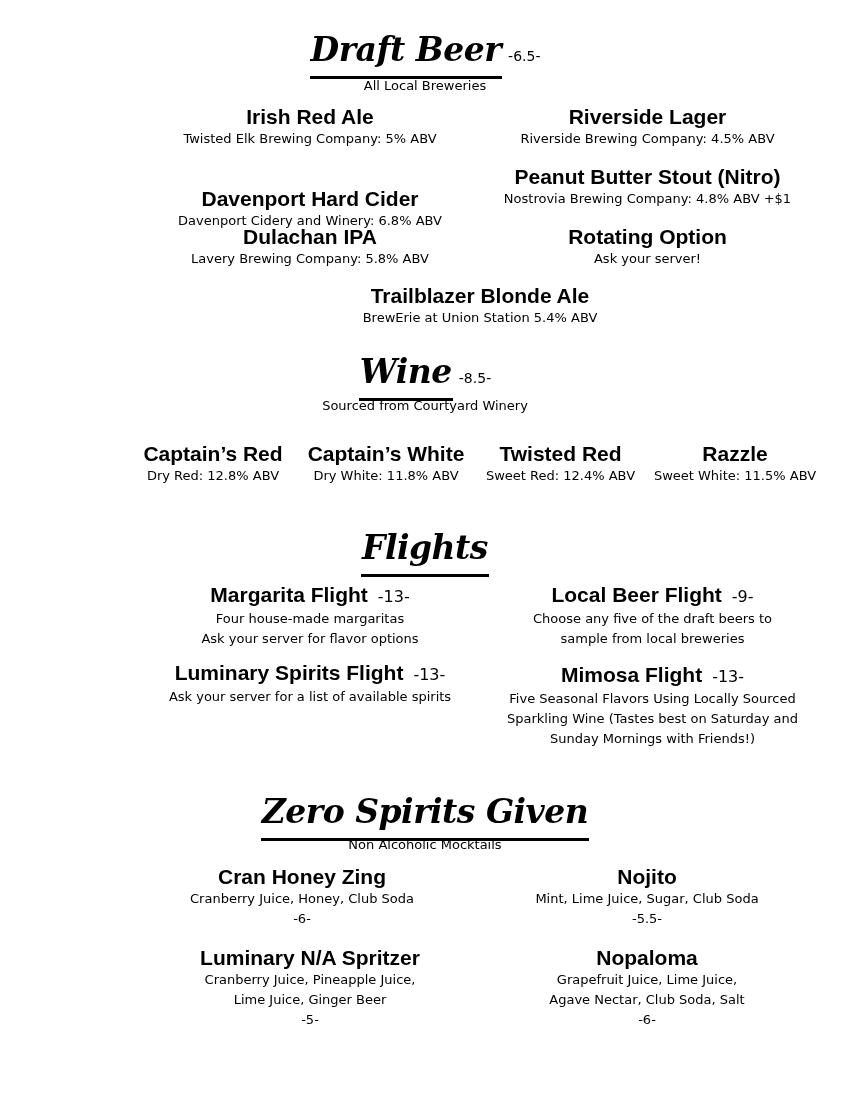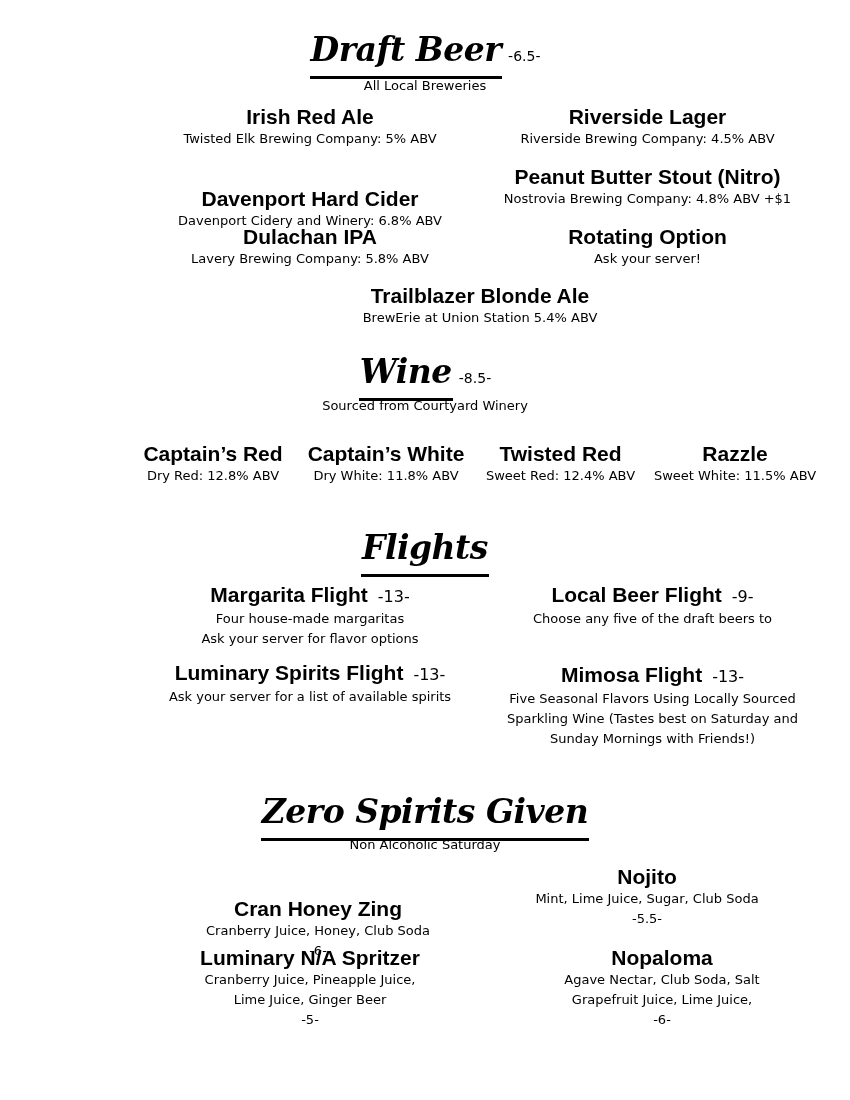--- a/index.html
+++ b/index.html
@@ -151,53 +151,54 @@
 </div>
 
 <div class="item" style="left:150px; width:320px; top:583px;">
   <span class="item-name"><span>Margarita Flight</span><span class="item-name-price">-13-</span></span>
   <span class="item-desc">Four house-made margaritas</span>
   <span class="item-desc">Ask your server for flavor options</span>
 </div>
 <div class="item" style="left:490px; width:325px; top:583px;">
   <span class="item-name"><span>Local Beer Flight</span><span class="item-name-price">-9-</span></span>
   <span class="item-desc">Choose any five of the draft beers to</span>
+  <span class="item-desc">sample from local breweries</span>
 </div>
 
 <div class="item" style="left:150px; width:320px; top:661px;">
   <span class="item-name"><span>Luminary Spirits Flight</span><span class="item-name-price">-13-</span></span>
   <span class="item-desc">Ask your server for a list of available spirits</span>
 </div>
 <div class="item" style="left:490px; width:325px; top:663px;">
   <span class="item-name"><span>Mimosa Flight</span><span class="item-name-price">-13-</span></span>
   <span class="item-desc">Five Seasonal Flavors Using Locally Sourced</span>
   <span class="item-desc">Sparkling Wine (Tastes best on Saturday and</span>
   <span class="item-desc">Sunday Mornings with Friends!)</span>
 </div>
 
 <div class="sec-head" style="top:794px;">
   <span class="sec-title">Zero Spirits Given</span>
 </div>
-<div class="sec-sub" style="top:837px;">Non Alcoholic Saturday</div>
-
-<div class="item" style="left:168px; width:300px; top:865px;margin-top:32px;">
+<div class="sec-sub" style="top:837px;">Non Alcoholic Mocktails</div>
+
+<div class="item" style="left:152px; width:300px; top:865px;">
   <span class="item-name">Cran Honey Zing</span>
   <span class="item-desc">Cranberry Juice, Honey, Club Soda</span>
   <span class="item-price-line">-6-</span>
 </div>
 <div class="item" style="left:497px; width:300px; top:865px;">
   <span class="item-name">Nojito</span>
   <span class="item-desc">Mint, Lime Juice, Sugar, Club Soda</span>
   <span class="item-price-line">-5.5-</span>
 </div>
 
 <div class="item" style="left:160px; width:300px; top:946px;">
   <span class="item-name">Luminary N/A Spritzer</span>
   <span class="item-desc">Cranberry Juice, Pineapple Juice,</span>
   <span class="item-desc">Lime Juice, Ginger Beer</span>
   <span class="item-price-line">-5-</span>
 </div>
-<div class="item" style="left:512px; width:300px; top:946px;">
+<div class="item" style="left:497px; width:300px; top:946px;">
   <span class="item-name">Nopaloma</span>
+  <span class="item-desc">Grapefruit Juice, Lime Juice,</span>
   <span class="item-desc">Agave Nectar, Club Soda, Salt</span>
-  <span class="item-desc">Grapefruit Juice, Lime Juice,</span>
   <span class="item-price-line">-6-</span>
 </div>
 
 </body></html>

